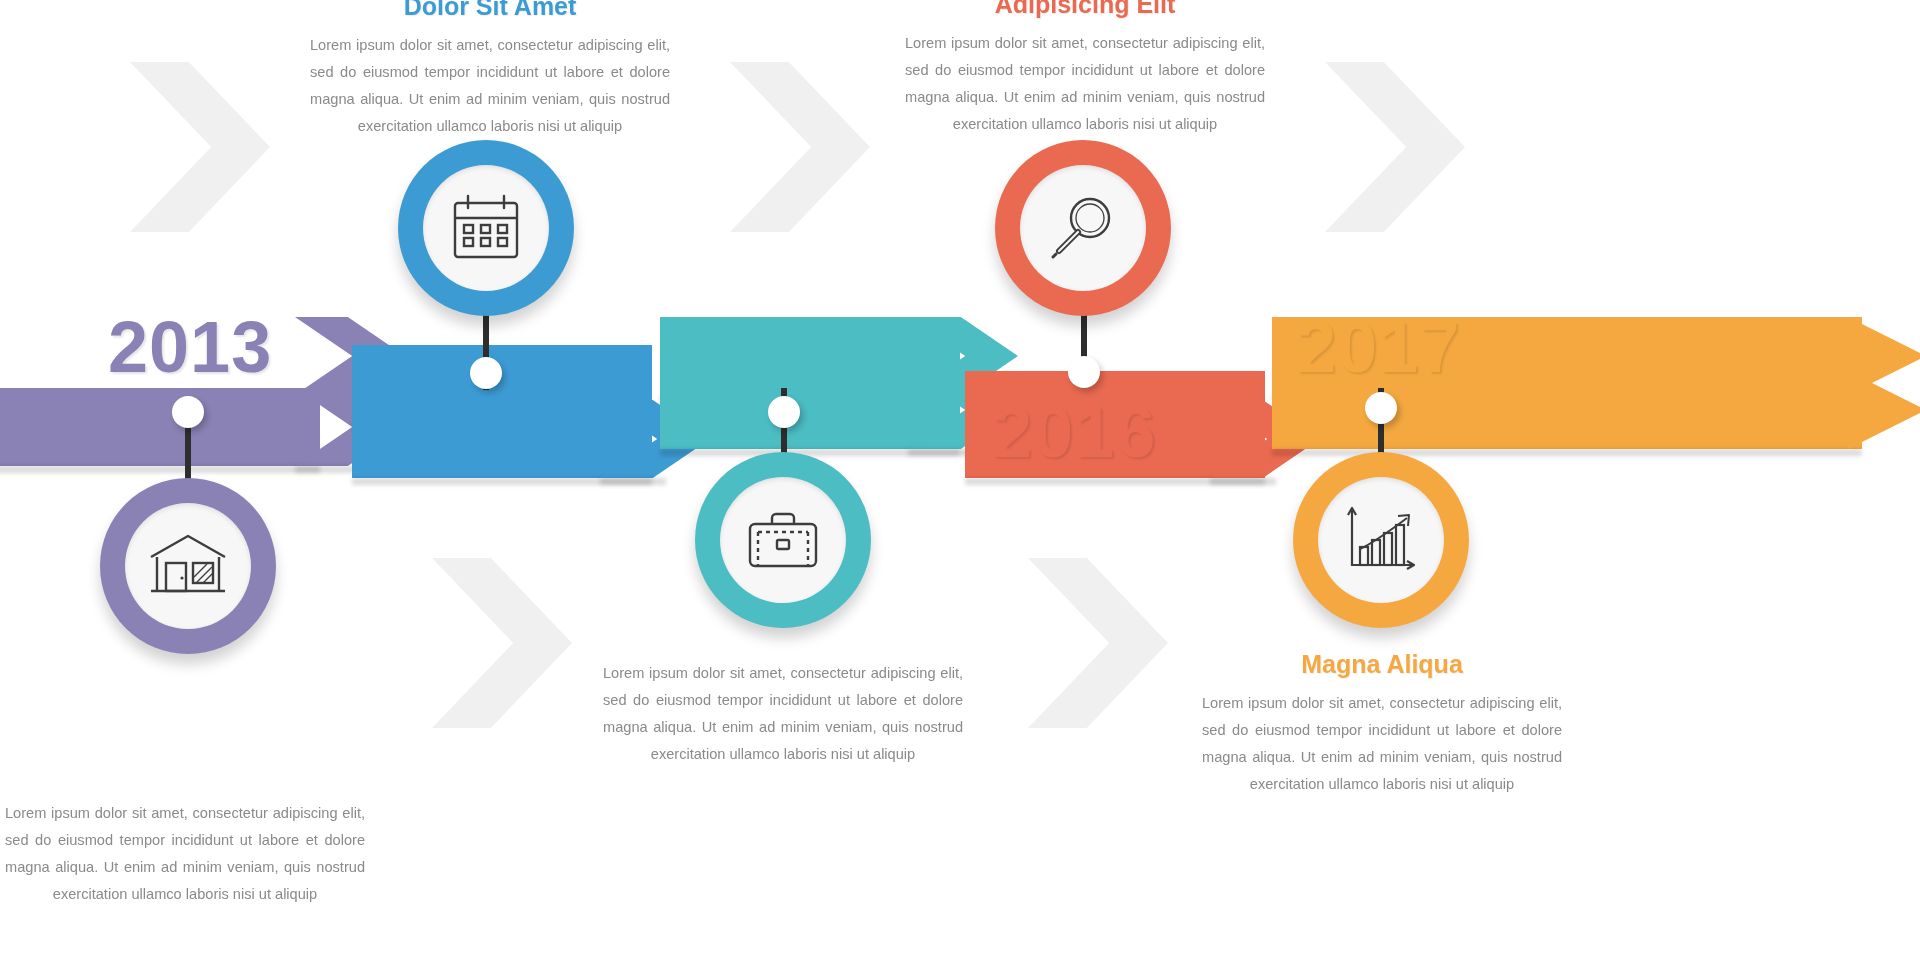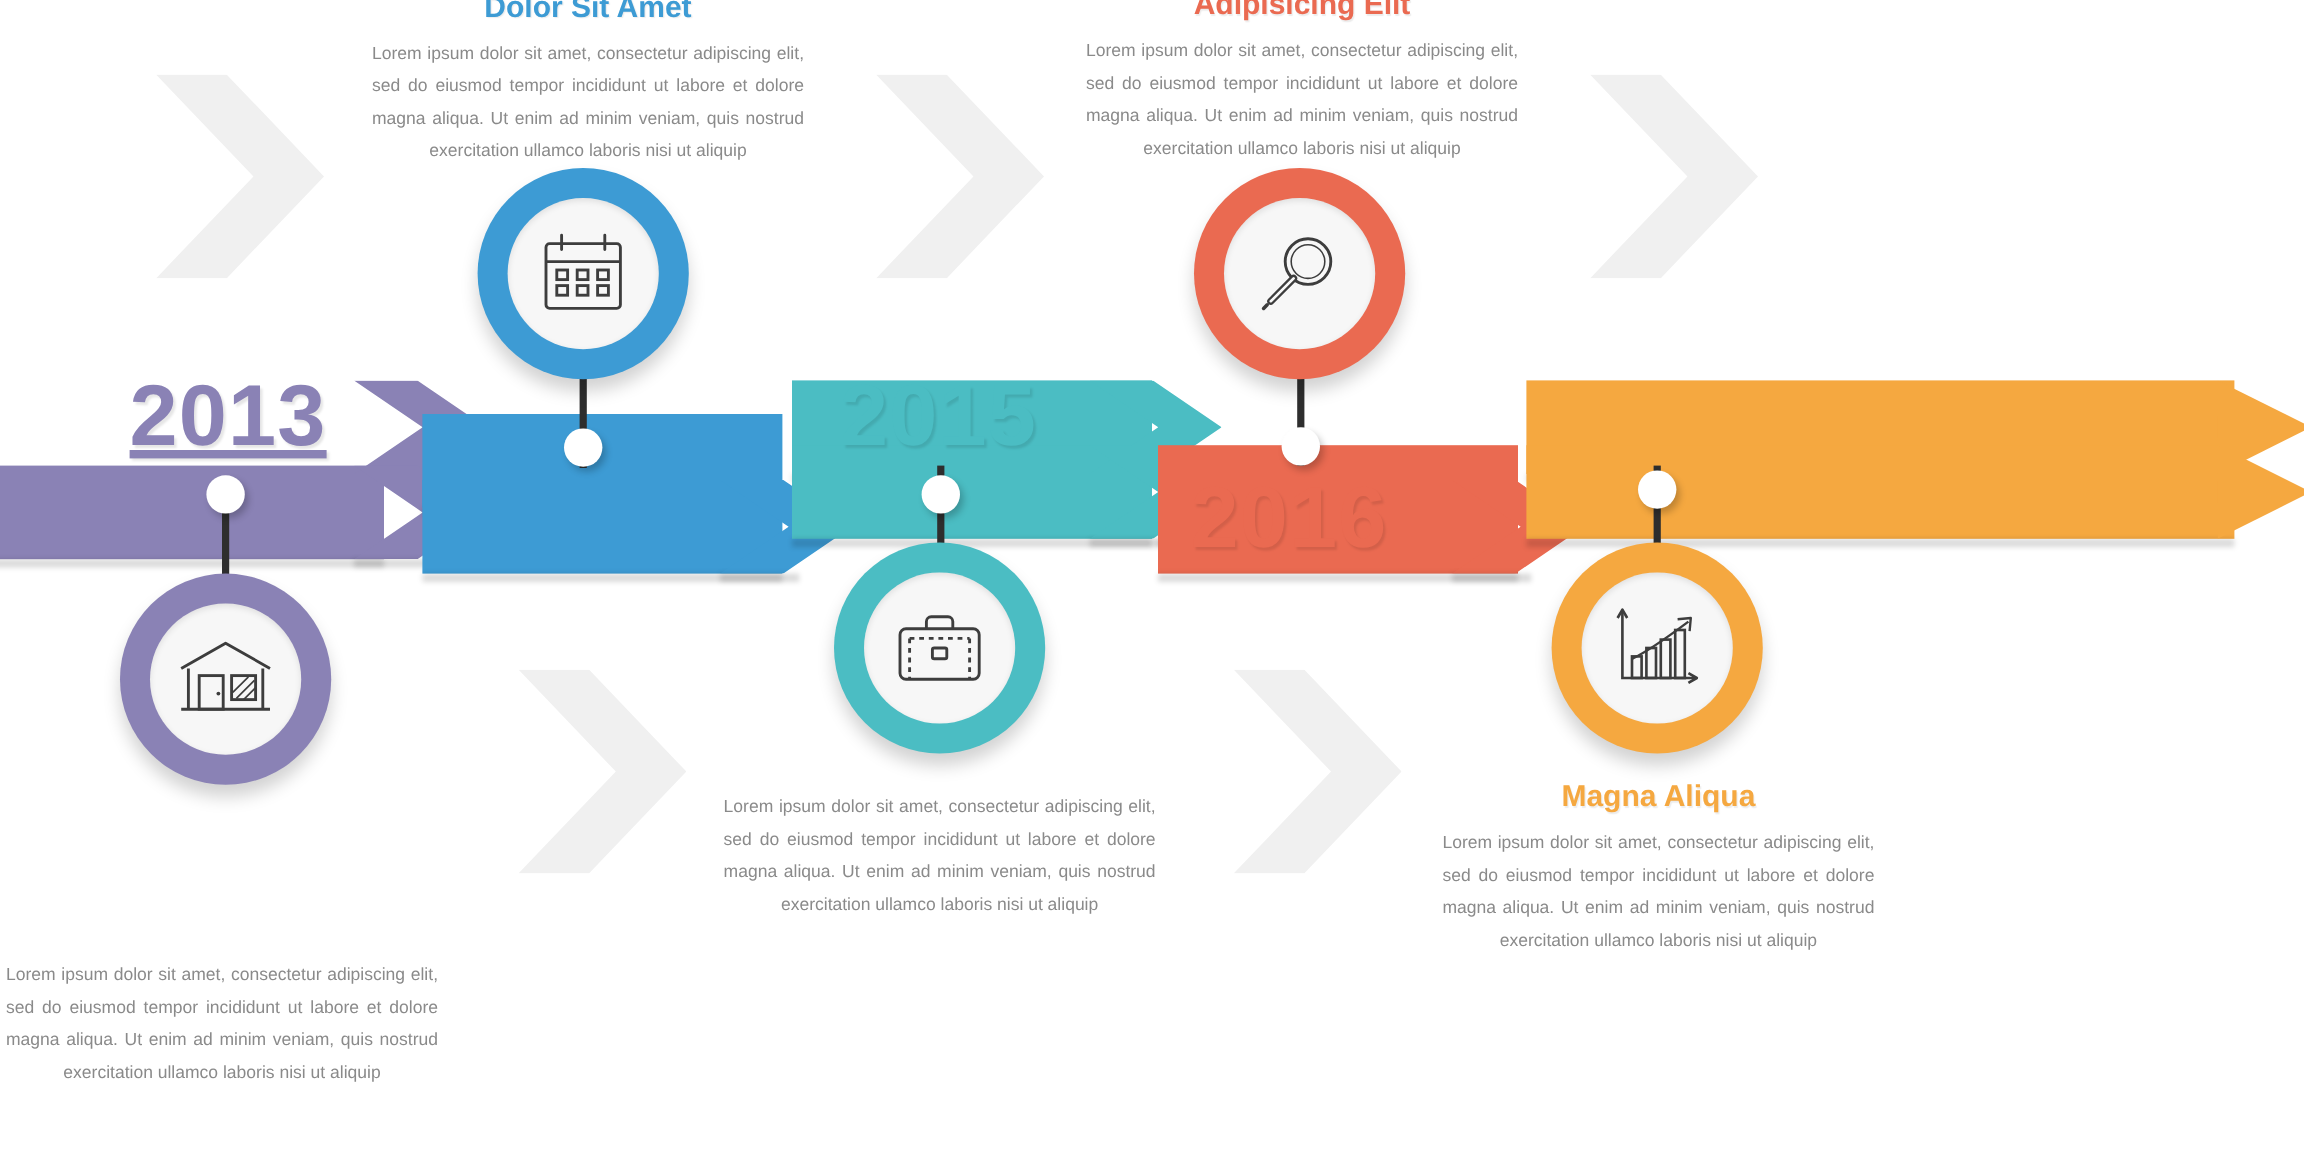--- a/index.html
+++ b/index.html
@@ -202,23 +202,23 @@
     <div class="body" style="background:#f5a840;"></div>
     <div class="shadow-strip"></div>
   </div>
   <div class="band" style="left:1848px; top:317px; width:78px; height:78px;">
     <div class="body tip-solid" style="background:#f5a840;"></div>
   </div>
   <div class="band" style="left:1848px; top:371px; width:78px; height:78px;">
     <div class="body tip-solid" style="background:#f5a840;"></div>
   </div>
 
-  <div class="year" style="left:108px; top:311px; color:#8a82b5;text-decoration:underline;">2013</div>
-  <div class="year" style="left:700px; top:311px; color:#4bbdc3;">2015</div>
+  <div class="year" style="left:108px; top:311px; color:#8a82b5;">2013</div>
   <div class="year" style="left:992px; top:396px; color:#ea6a51;">2016</div>
+  <div class="year" style="left:1296px; top:311px; color:#f5a840;">2017</div>
 
   <div class="stem" style="left:185px; top:415px; height:98px;"></div>
   <div class="dot" style="left:172px; top:396px;"></div>
   <div class="node" style="left:100px; top:478px;">
     <div class="circle-outer" style="background:#8a82b5;">
       <div class="circle-inner">
         <svg width="78" height="66" viewBox="0 0 78 66" fill="none" stroke="#3d3d3d" stroke-width="2.4">
           <path d="M2 24 L39 3 L76 24" stroke-linejoin="round"></path>
           <path d="M8 24 L8 58 M70 24 L70 58"></path>
           <path d="M2 58 L76 58"></path>

